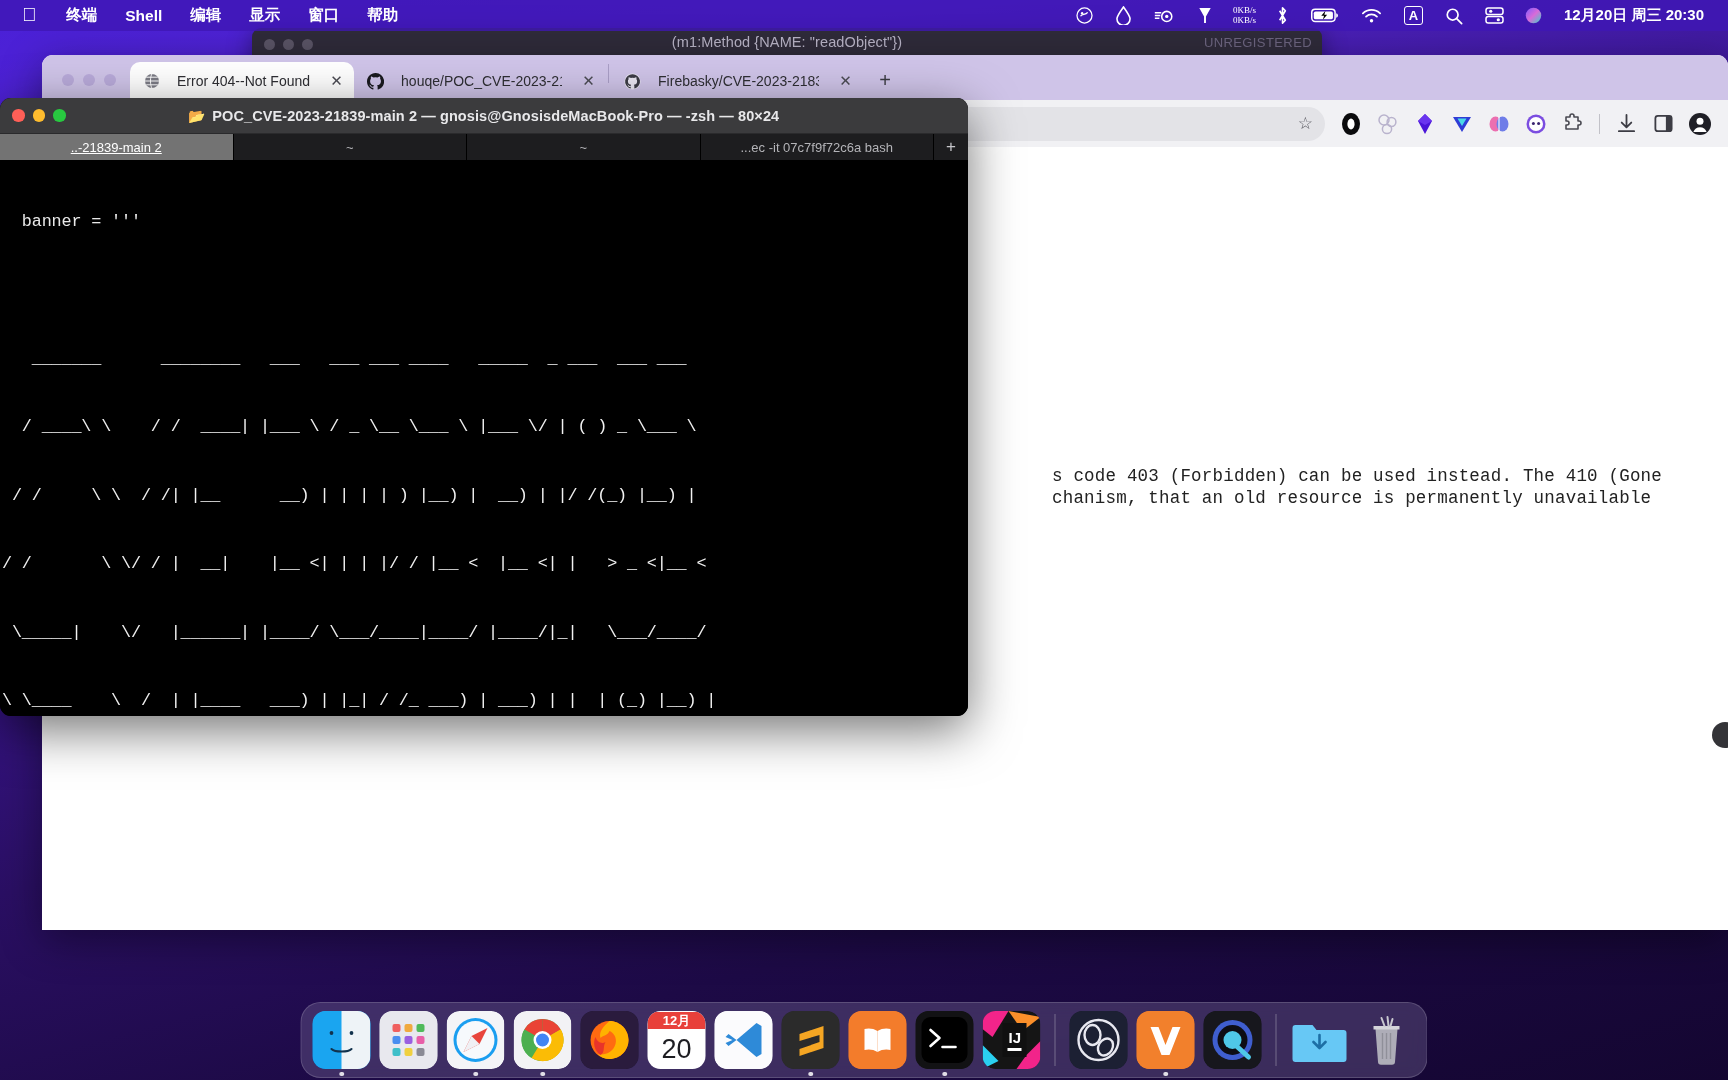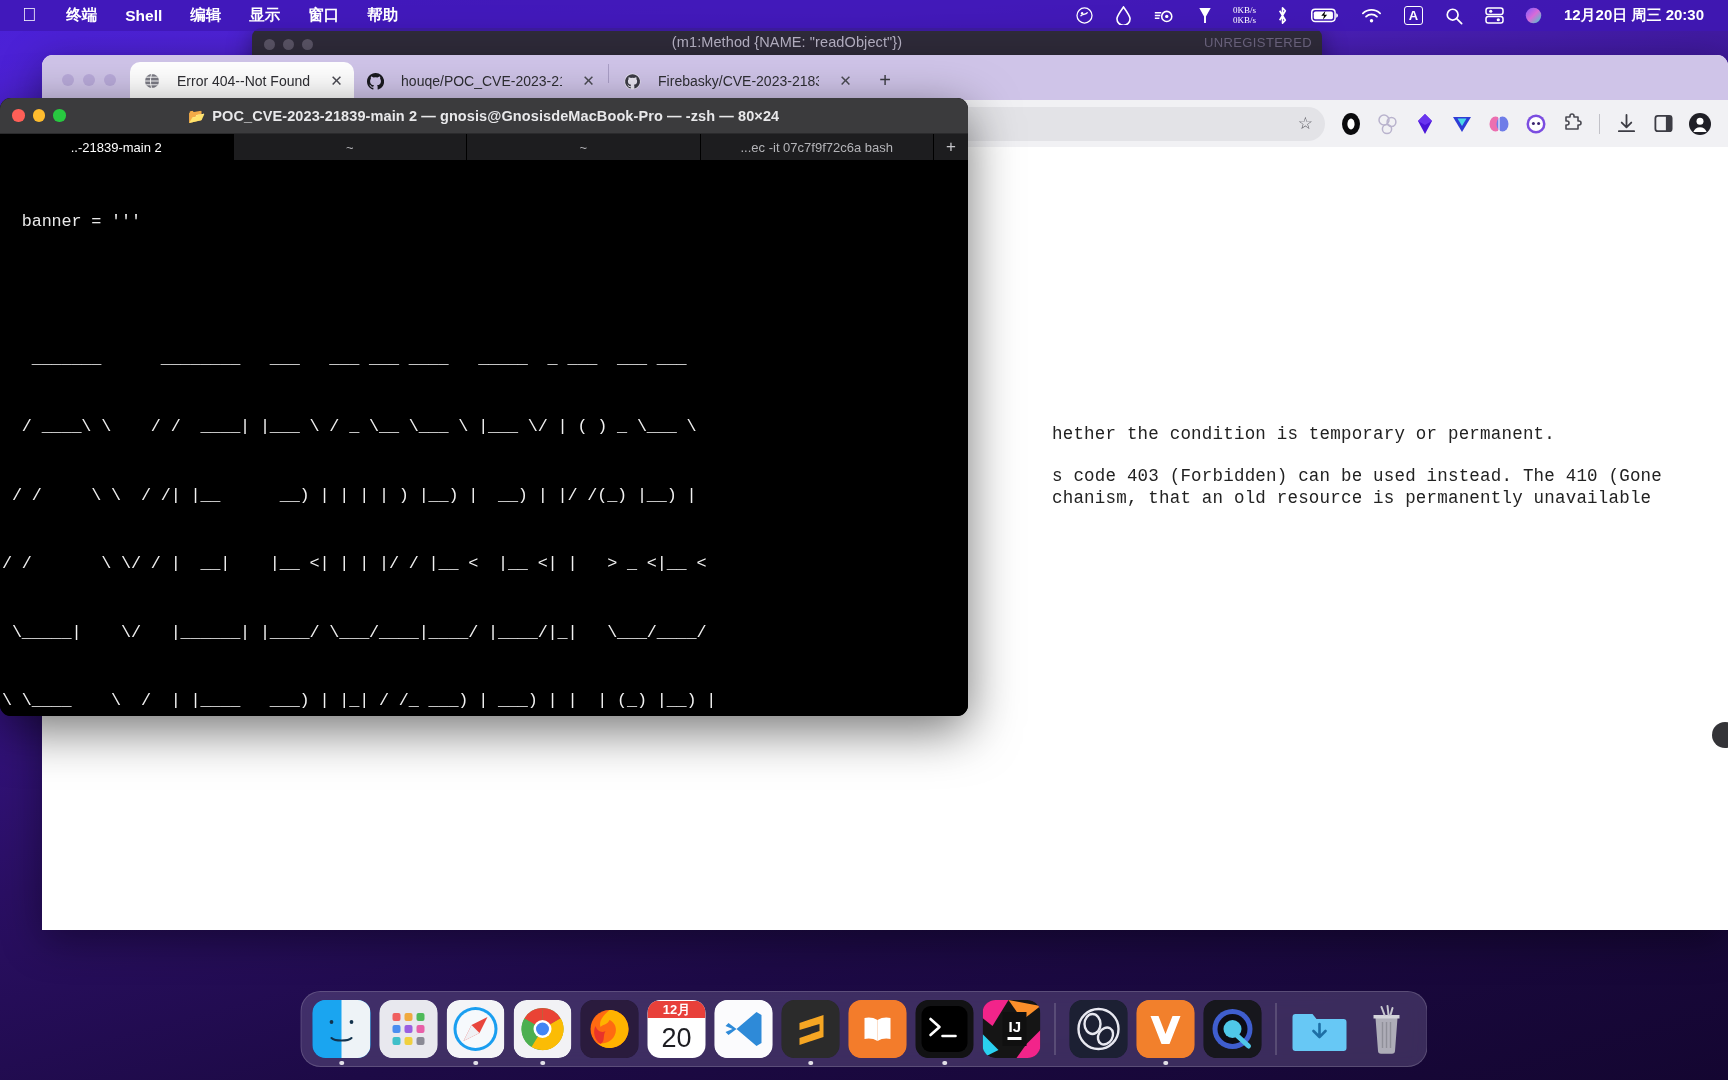--- a/index.html
+++ b/index.html
@@ -125,37 +125,37 @@
     display: flex; align-items: center; justify-content: center; gap: 6px;
   }
   .folder-ico { font-size: 14px; }
 
   #term-tabs { height: 27px; display: flex; background: #1d1d1f; border-bottom: 1px solid #000; }
   .tterm-tab {
     flex: 1 1 0; display: flex; align-items: center; justify-content: center;
     font-size: 13px; color: #b4b4b8; border-right: 1px solid #000;
     overflow: hidden; white-space: nowrap; padding: 0 6px;
   }
-  .tterm-tab.active { background: #000000; color: #fff; }
+  .tterm-tab.active { background: #737373; color: #fff; text-decoration: underline; }
   .tterm-plus { width: 34px; display:flex; align-items:center; justify-content:center; color:#c6c6ca; font-size: 17px; background:#1d1d1f;}
 
   #term-body {
     position: absolute; left: 0; right: 0; top: 63px; bottom: 0;
     background: #000; padding: 4px 0 0 2px;
     font-family: "Liberation Mono", monospace;
     font-size: 16.8px; line-height: 22.85px;
     color: #e9e9e9; white-space: pre; overflow: hidden;
     letter-spacing: -0.15px;
   }
   #term-body .ascii { color: #f2f2f2; display:block; }
   #term-body .ln { display: block; }
 
   
   #dock {
-    position: absolute; left: 50%; transform: translateX(-50%); bottom: 13px;
+    position: absolute; left: 50%; transform: translateX(-50%); bottom: 2px;
     height: 76px; display: flex; align-items: center; gap: 9px;
     background: rgba(118,106,150,0.38); border: 1px solid rgba(255,255,255,0.16);
     border-radius: 20px; padding: 12px 11px;
     backdrop-filter: blur(8px);
     z-index: 80;
   }
   .dock-item { position: relative; width: 58px; height: 58px; }
   .dock-ico {
     width: 58px; height: 58px; border-radius: 13px; overflow: hidden;
     display: flex; align-items: center; justify-content: center;
@@ -386,21 +386,20 @@
       <div class="ext-ico">
         <svg width="24" height="24" viewBox="0 0 24 24">
             <circle cx="12" cy="12" r="11" fill="#1f1f26"></circle>
             <circle cx="12" cy="9.3" r="3.5" fill="#fff"></circle>
             <path d="M5.4 20a7 7 0 0 1 13.2 0z" fill="#fff"></path>
           </svg>
       </div>
     </div>
 
     <div id="page">
-      <div class="page-line" style="left:1010px; top:277px;">hether the condition is temporary or permanent.</div>
       <div class="page-line" style="left:1010px; top:319px;">s code 403 (Forbidden) can be used instead. The 410 (Gone</div>
       <div class="page-line" style="left:1010px; top:341px;">chanism, that an old resource is permanently unavailable</div>
       <div id="page-knob"></div>
     </div>
   </div>
 
   <div id="term">
     <div id="term-title">
       <div class="tdots">
         <i class="d-red"></i>

